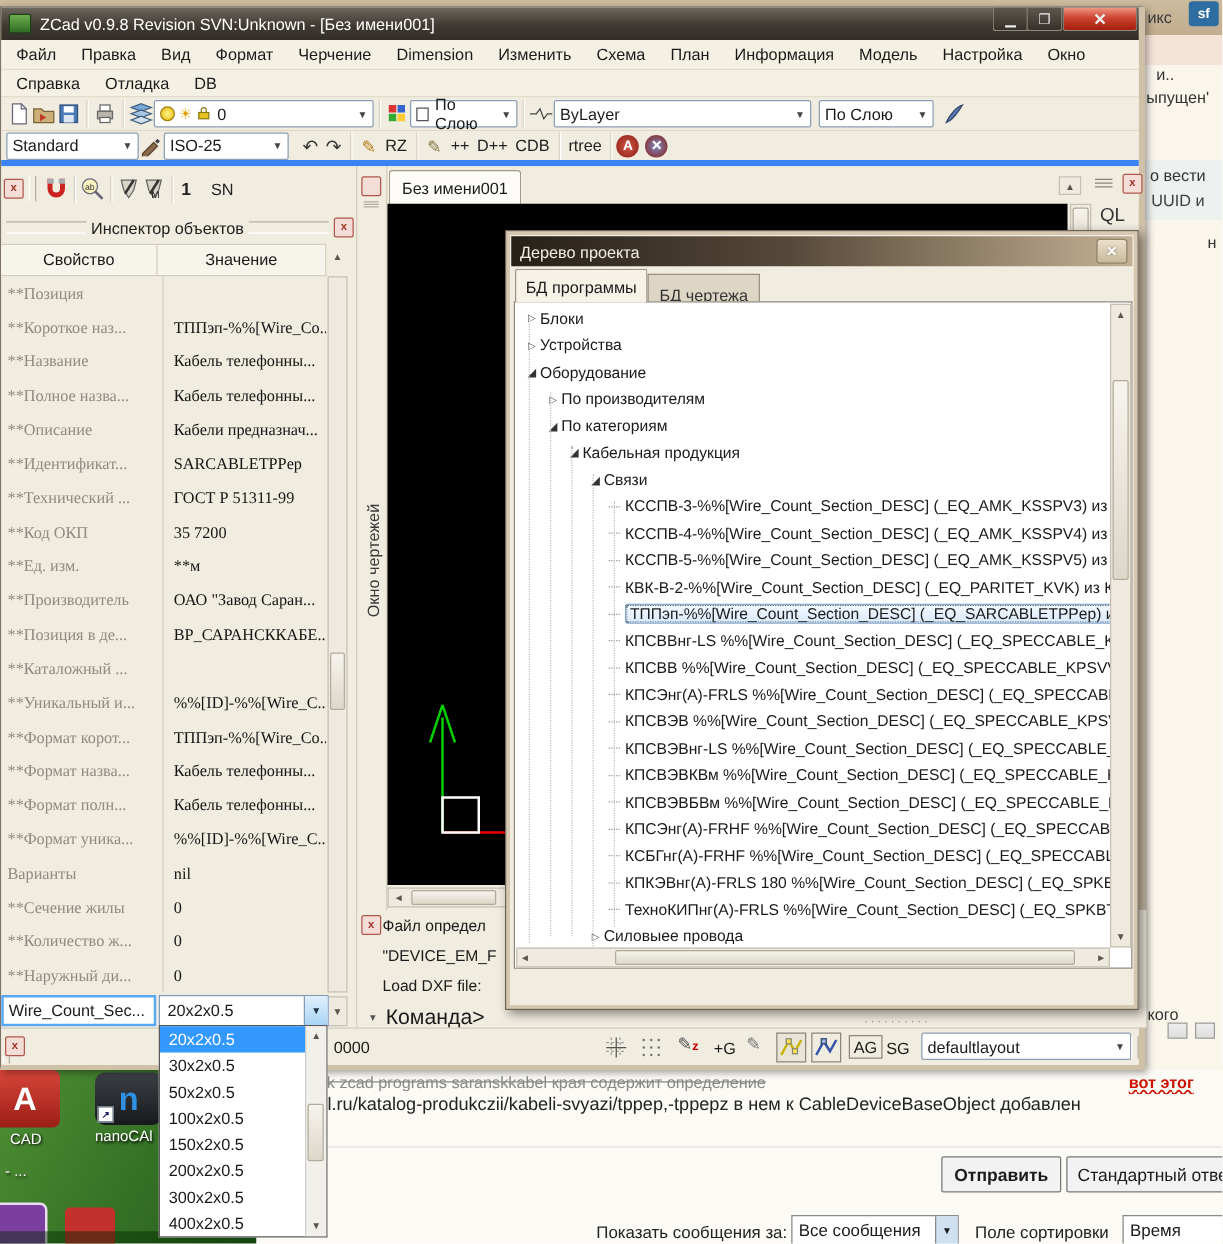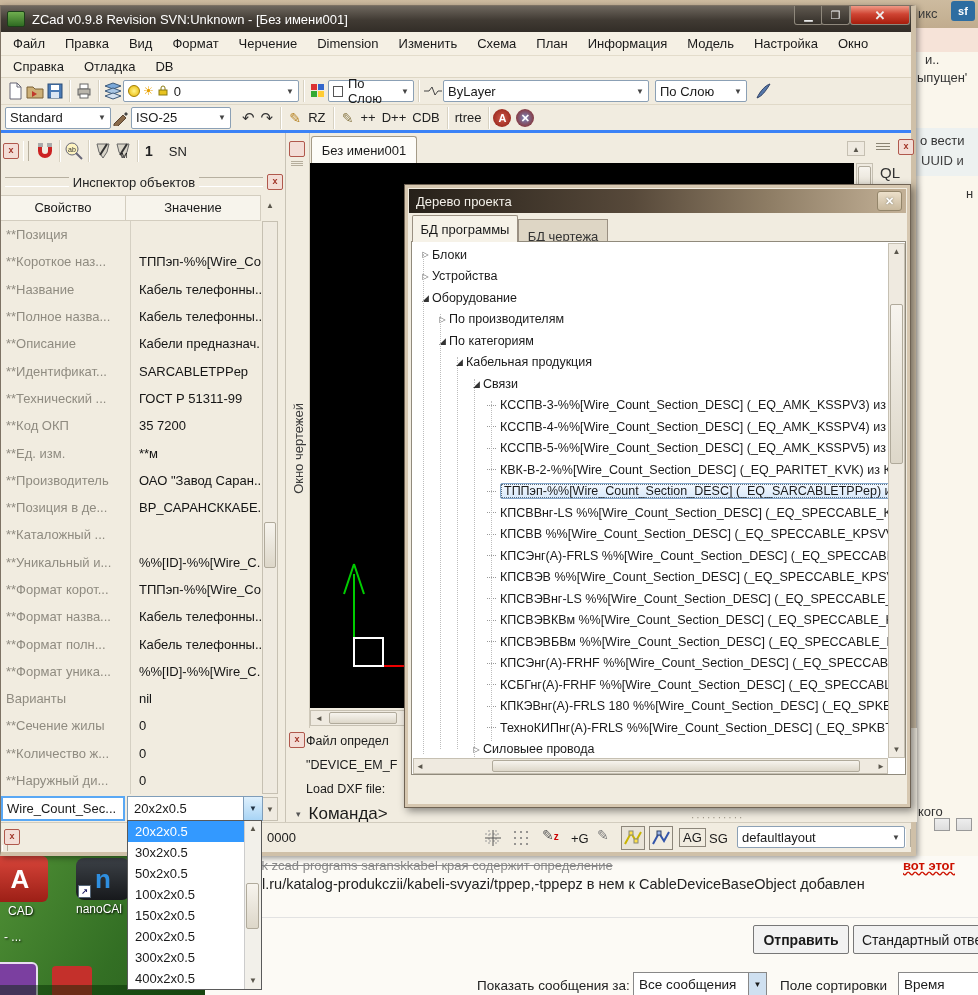--- a/index.html
+++ b/index.html
@@ -211,21 +211,21 @@
         <span>По Слою</span>
         <span class="arr">▼</span>
       </div>
       <span class="ticon" style="margin-left:6px;">
           <svg width="18" height="18">
             <path d="M3 16C6 9 12 3 16 2 13 7 9 13 5 15z" fill="#5577aa" stroke="#334466"></path>
           </svg>
         </span>
     </div>
 
-    <div class="abs" style="left:0;top:99px;width:910px;height:28px;background:#f1ece0;border-bottom:3px solid #3b82f6;display:flex;align-items:center;padding-left:4px;box-sizing:border-box;">
+    <div class="abs" style="left:0;top:99px;width:910px;height:28px;background:#f1ece0;border-bottom:5px solid #3b82f6;display:flex;align-items:center;padding-left:4px;box-sizing:border-box;">
       <div class="combo" style="width:106px;">
         <span>Standard</span>
         <span class="arr">▼</span>
       </div>
       <span class="ticon">
           <svg width="18" height="16">
             <path d="M2 14l9-9 3 3-9 9H2z" fill="#8a6a4a" stroke="#5a4430"></path>
             <path d="M12 4l2-2 2 2-2 2z" fill="#444"></path>
           </svg>
         </span>
@@ -295,21 +295,21 @@
         <span class="grail"></span>
         <span class="dockx" style="margin-right:3px;">x</span>
       </div>
 
       <div class="abs" style="left:0;top:62px;width:260px;height:26px;background:#f7f4ec;border:1px solid #d3cdbf;border-left:none;box-sizing:border-box;display:flex;">
         <span style="width:124px;text-align:center;font-size:13px;line-height:24px;border-right:1px solid #d3cdbf;">Свойство</span>
         <span style="flex:1;text-align:center;font-size:13px;line-height:24px;">Значение</span>
       </div>
       <span class="abs sbarr" style="left:263px;top:68px;width:12px;">▲</span>
 
-      <div class="abs" id="insp-rows" style="left:0;top:88px;width:260px;height:573px;overflow:hidden;">
+      <div class="abs" id="insp-rows" style="left:0;top:88px;width:260px;height:573px;overflow:hidden;font-family:Liberation Serif, serif;">
           <div class="irow">
             <span class="ilabel">**Позиция</span>
             <span class="ivalue"></span>
           </div>
           <div class="irow">
             <span class="ilabel">**Короткое наз...</span>
             <span class="ivalue">ТППэп-%%[Wire_Co...</span>
           </div>
           <div class="irow">
             <span class="ilabel">**Название</span>

